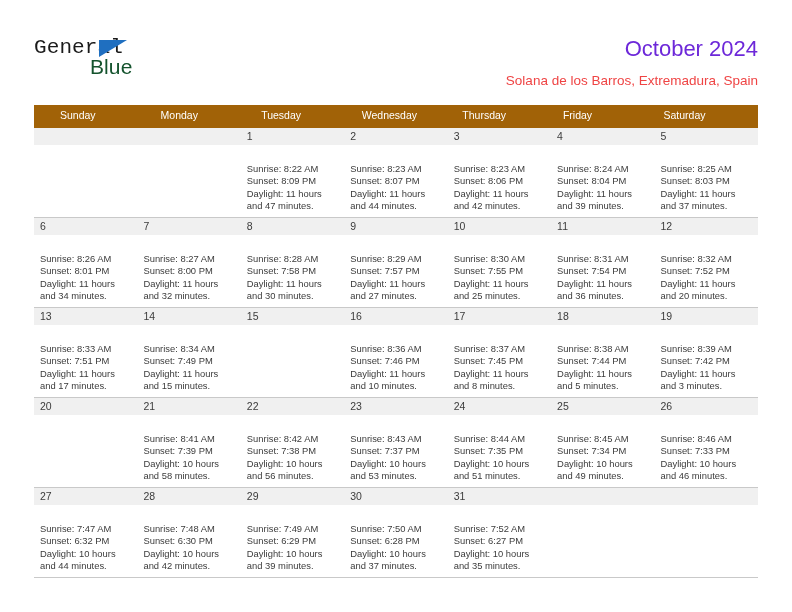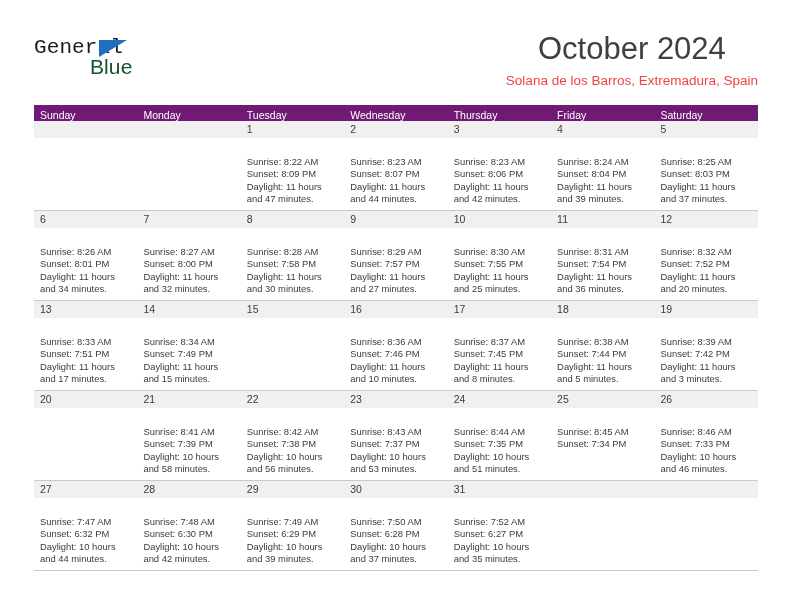--- a/index.html
+++ b/index.html
@@ -63,45 +63,45 @@
     letter-spacing: 0.1px;
     font-family: "Liberation Sans", sans-serif;
   }
   .title-block {
     position: absolute;
     right: 34px;
     top: 34px;
     text-align: right;
   }
   .cal-title {
-    font-size: 31px;
-    color: #404040;
+    font-size: 22px;
+    color: #6d28d9;
     line-height: 30px;
     white-space: nowrap;
-    text-align: center;
   }
   .cal-sub {
     font-size: 13.5px;
     color: #ef4444;
     line-height: 18px;
     margin-top: 8px;
     white-space: nowrap;
   }
 
   
   .cal {
     position: absolute;
     left: 34px;
     top: 105px;
     width: 724px;
   }
   .weekhead {
     display: flex;
-    background: #701a75;
-    height: 16px;
+    background: #a16207;
+    height: 23px;
+    padding-left: 20px;
   }
   .weekhead .wd {
     flex: 1 1 0;
     color: #ffffff;
     font-size: 10.5px;
     line-height: 20px;
     padding-left: 6px;
     box-sizing: border-box;
     white-space: nowrap;
   }
@@ -422,20 +422,21 @@
               <div class="daylight">Daylight: 10 hours and 51 minutes.</div>
             </div>
           </div>
           <div class="cell">
             <div class="datebar">
               <div class="daynum">25</div>
             </div>
             <div class="info">
               <div>Sunrise: 8:45 AM</div>
               <div>Sunset: 7:34 PM</div>
+              <div class="daylight">Daylight: 10 hours and 49 minutes.</div>
             </div>
           </div>
           <div class="cell">
             <div class="datebar">
               <div class="daynum">26</div>
             </div>
             <div class="info">
               <div>Sunrise: 8:46 AM</div>
               <div>Sunset: 7:33 PM</div>
               <div class="daylight">Daylight: 10 hours and 46 minutes.</div>

